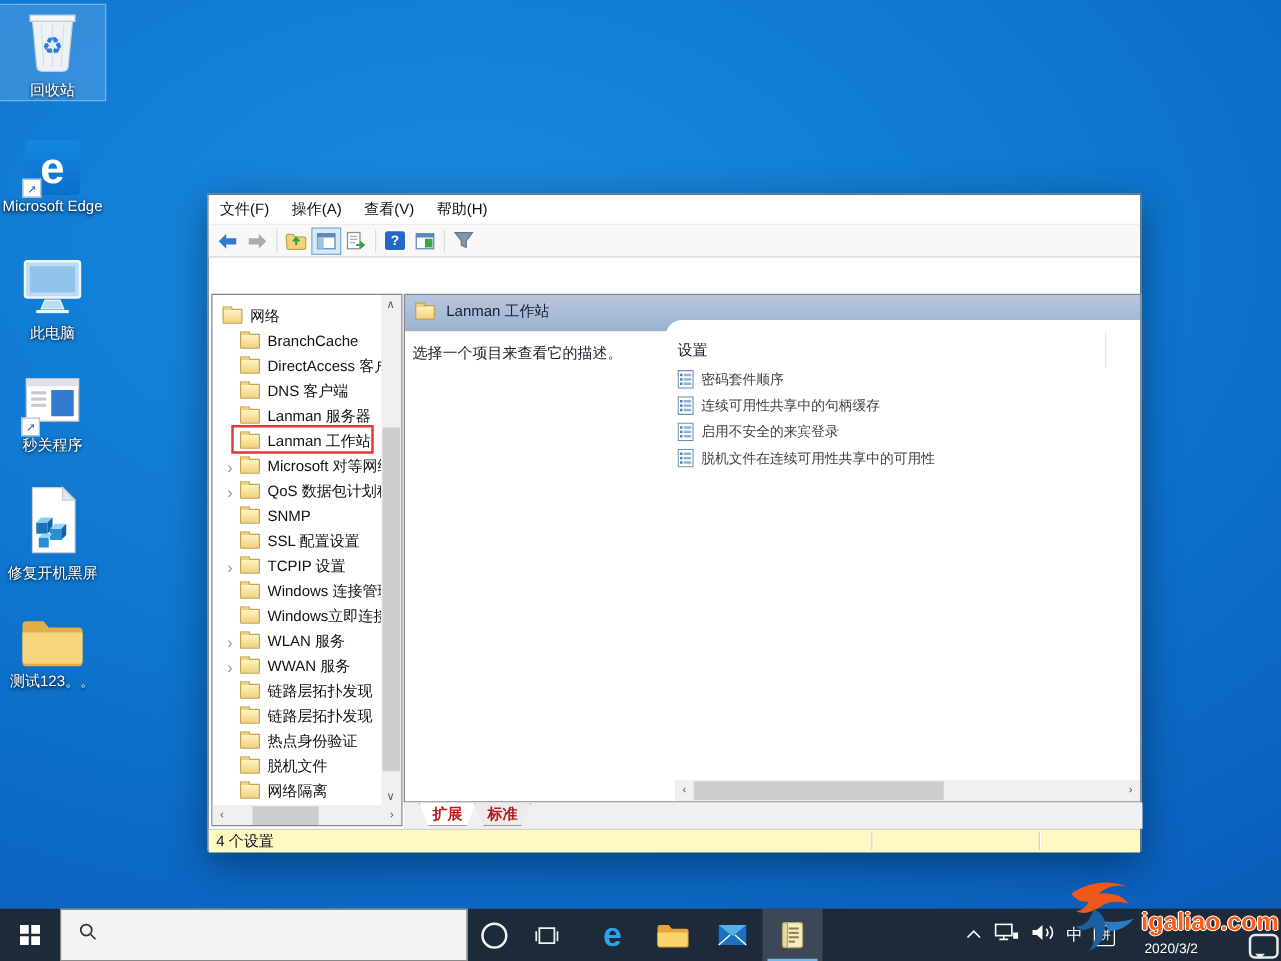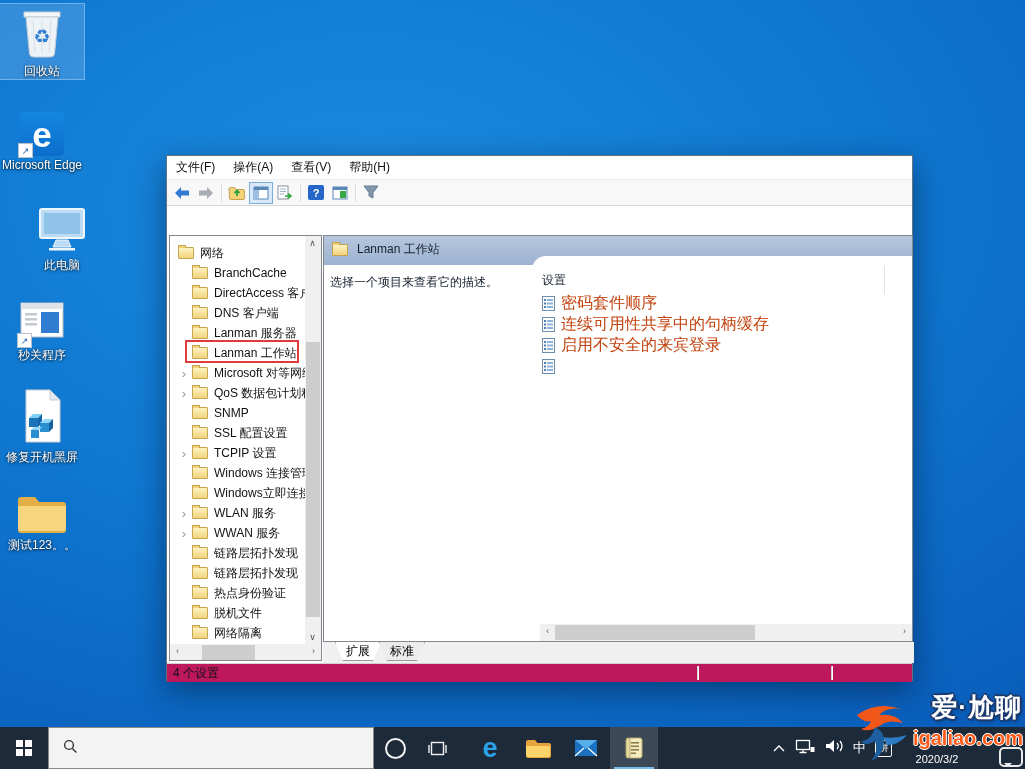--- a/index.html
+++ b/index.html
@@ -64,30 +64,30 @@
   .band-title{position:absolute;left:8px;top:5px;display:flex;align-items:center;z-index:6;}
   .band-title .fold{width:14px;height:10px;background:linear-gradient(#fdf3c2,#f1d27c);border:1px solid #c7a24f;
                     border-radius:1px;position:relative;margin-right:9px;}
   .band-title .fold::before{content:"";position:absolute;left:-1px;top:-3px;width:6px;height:2px;background:#f1d27c;
                     border:1px solid #c7a24f;border-bottom:none;}
   .band-title .ht{font-size:12px;color:#15202e;}
   .desc{position:absolute;left:6px;top:38px;font-size:12px;color:#15202e;z-index:6;}
   .colhead{position:absolute;left:218px;top:36px;font-size:12px;color:#15202e;z-index:6;}
   .coldiv{position:absolute;left:560px;top:30px;width:1px;height:28px;background:#dfe5ec;z-index:6;}
   .sitem{position:absolute;left:218px;height:21px;display:flex;align-items:center;z-index:6;}
-  .sitem .sl{font-size:16px;color:#c2410c;margin-left:6px;white-space:nowrap;}
+  .sitem .sl{font-size:11px;color:#404040;margin-left:6px;white-space:nowrap;}
   
   .tabsrow{position:absolute;left:156px;top:486px;width:591px;height:21px;background:#f0f0f0;display:flex;align-items:flex-start;}
-  .tab{height:19px;line-height:18px;padding:0 11px;font-size:12px;color:#000000;background:#ececec;
+  .tab{height:19px;line-height:18px;padding:0 11px;font-size:12px;color:#b91c1c;background:#ececec;
        clip-path:polygon(0 0,100% 0,calc(100% - 8px) 100%,8px 100%);
-       box-shadow:inset 0 -1px 0 #9a9a9a,inset 1px 0 0 #9a9a9a,inset -1px 0 0 #9a9a9a;}
+       box-shadow:inset 0 -1px 0 #9a9a9a,inset 1px 0 0 #9a9a9a,inset -1px 0 0 #9a9a9a;font-weight:bold;}
   .tab.active{background:#fff;}
   .tab:first-child{margin-left:12px;}
   .tab + .tab{margin-left:-2px;}
-  .statusbar{position:absolute;left:0;top:507px;width:100%;height:18px;background:#be185d;border-top:1px solid #d2d2d2;
+  .statusbar{position:absolute;left:0;top:507px;width:100%;height:18px;background:#fef9c3;border-top:1px solid #d2d2d2;
              display:flex;align-items:center;}
   .statusbar .stext{font-size:12px;color:#111;margin-left:6px;}
   .sdiv{position:absolute;top:2px;bottom:2px;width:1px;background:#d0d0d0;border-right:1px solid #fff;}
   
   .taskbar{position:absolute;left:0;top:727px;width:1025px;height:42px;background:#1d2a39;z-index:40;display:flex;align-items:center;}
   .tb-start{width:48px;height:42px;display:flex;align-items:center;justify-content:center;}
   .winlogo{display:grid;grid-template-columns:7px 7px;grid-template-rows:7px 7px;gap:2px;}
   .winlogo span{background:#fff;}
   .tb-search{width:326px;height:42px;background:#f3f3f3;border:1px solid #8a8a8a;box-sizing:border-box;
              display:flex;align-items:center;}
@@ -131,21 +131,21 @@
 </div>
 
 <div class="dicon" style="top:112px;">
   <span class="edge-tile">
     <span class="e">e</span>
     <span class="shortcut-badge">↗</span>
   </span>
   <span class="dlabel">Microsoft Edge</span>
 </div>
 
-<div class="dicon" style="top:206px;padding-left:20px;">
+<div class="dicon" style="top:206px;">
   <span>
     <svg width="52" height="46" viewBox="0 0 52 46">
       <rect x="4" y="3" width="44" height="29" rx="2" fill="#bcdcf5" stroke="#eef6fd" stroke-width="2"></rect>
       <rect x="8" y="7" width="36" height="21" fill="#8fc3ea"></rect>
       <path d="M20 34 h12 l3 7 h-18 z" fill="#bcdcf5" stroke="#eef6fd"></path>
       <rect x="13" y="42" width="26" height="2.5" fill="#eef6fd"></rect>
     </svg>
   </span>
   <span class="dlabel">此电脑</span>
 </div>
@@ -421,20 +421,21 @@
     <div class="sitem" style="top:120px">
       <svg width="13" height="15" viewBox="0 0 13 15">
           <rect x="0.5" y="0.5" width="12" height="14" fill="#fff" stroke="#6f8fae"></rect>
           <rect x="2" y="3" width="2" height="2" fill="#4f7fb5"></rect>
           <rect x="5" y="3" width="6" height="2" fill="#8fb3d6"></rect>
           <rect x="2" y="6.5" width="2" height="2" fill="#4f7fb5"></rect>
           <rect x="5" y="6.5" width="6" height="2" fill="#8fb3d6"></rect>
           <rect x="2" y="10" width="2" height="2" fill="#4f7fb5"></rect>
           <rect x="5" y="10" width="6" height="2" fill="#8fb3d6"></rect>
         </svg>
+      <span class="sl">脱机文件在连续可用性共享中的可用性</span>
     </div>
 
     <div class="sb rhscroll">
       <span class="arr" style="left:0;">‹</span>
       <span class="thumb" style="top:1px;bottom:1px;left:15px;width:200px;"></span>
       <span class="arr" style="right:0;">›</span>
     </div>
   </div>
 
   <div class="tabsrow">
@@ -529,16 +530,15 @@
     </div>
   </div>
 </div>
 
 <div class="watermark">
   <svg width="70" height="70" viewBox="0 0 70 70" style="position:absolute;left:0;top:8px;">
     <path d="M8 22 Q28 8 52 16 Q38 14 30 22 Q46 20 54 30 Q40 26 32 32 Q20 40 12 36 Q20 34 22 28 Q14 30 8 22 Z" fill="#f2571a"></path>
     <path d="M26 34 Q38 40 34 54 Q32 64 22 68 Q30 58 26 48 Q16 54 12 48 Q22 48 26 34 Z" fill="#1d5f9e"></path>
     <path d="M34 44 Q46 46 58 42 Q50 52 38 52 Z" fill="#2b7cc4"></path>
   </svg>
-  <div class="wm-brand">爱·尬聊</div>
   <div class="wm-site">igaliao.com</div>
   <div class="wm-bubble"></div>
 </div>
 
 </body></html>

